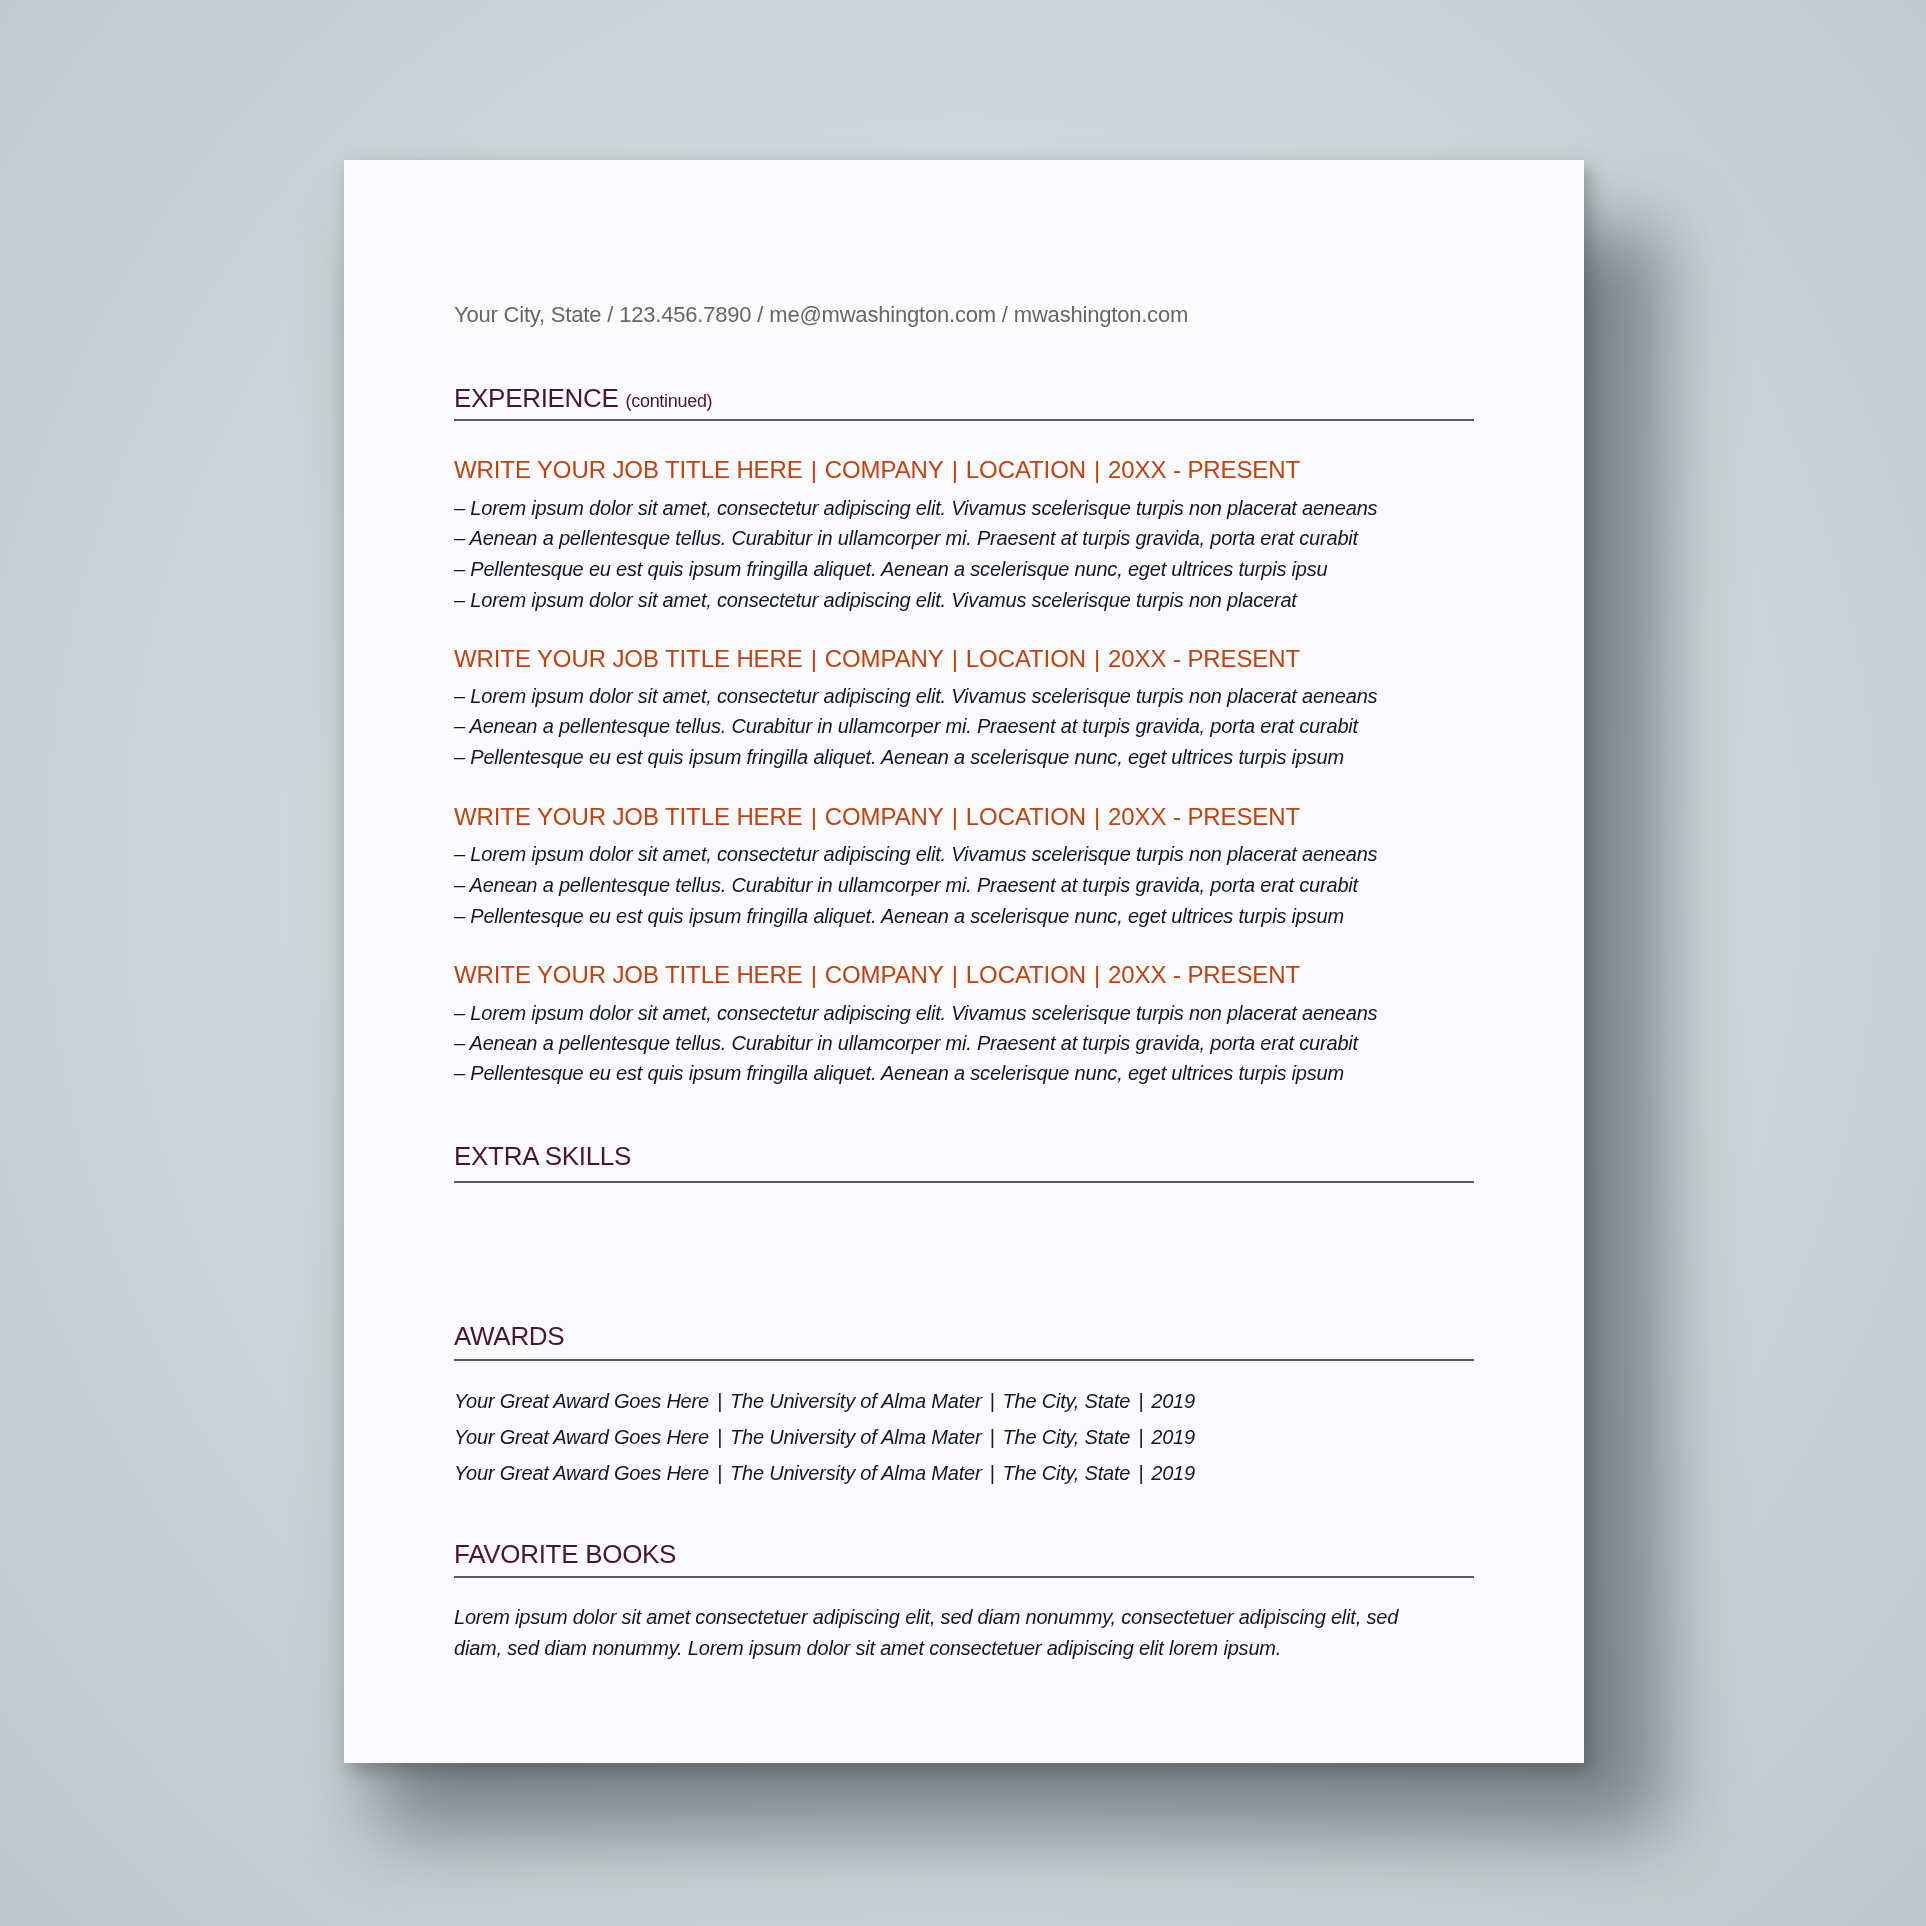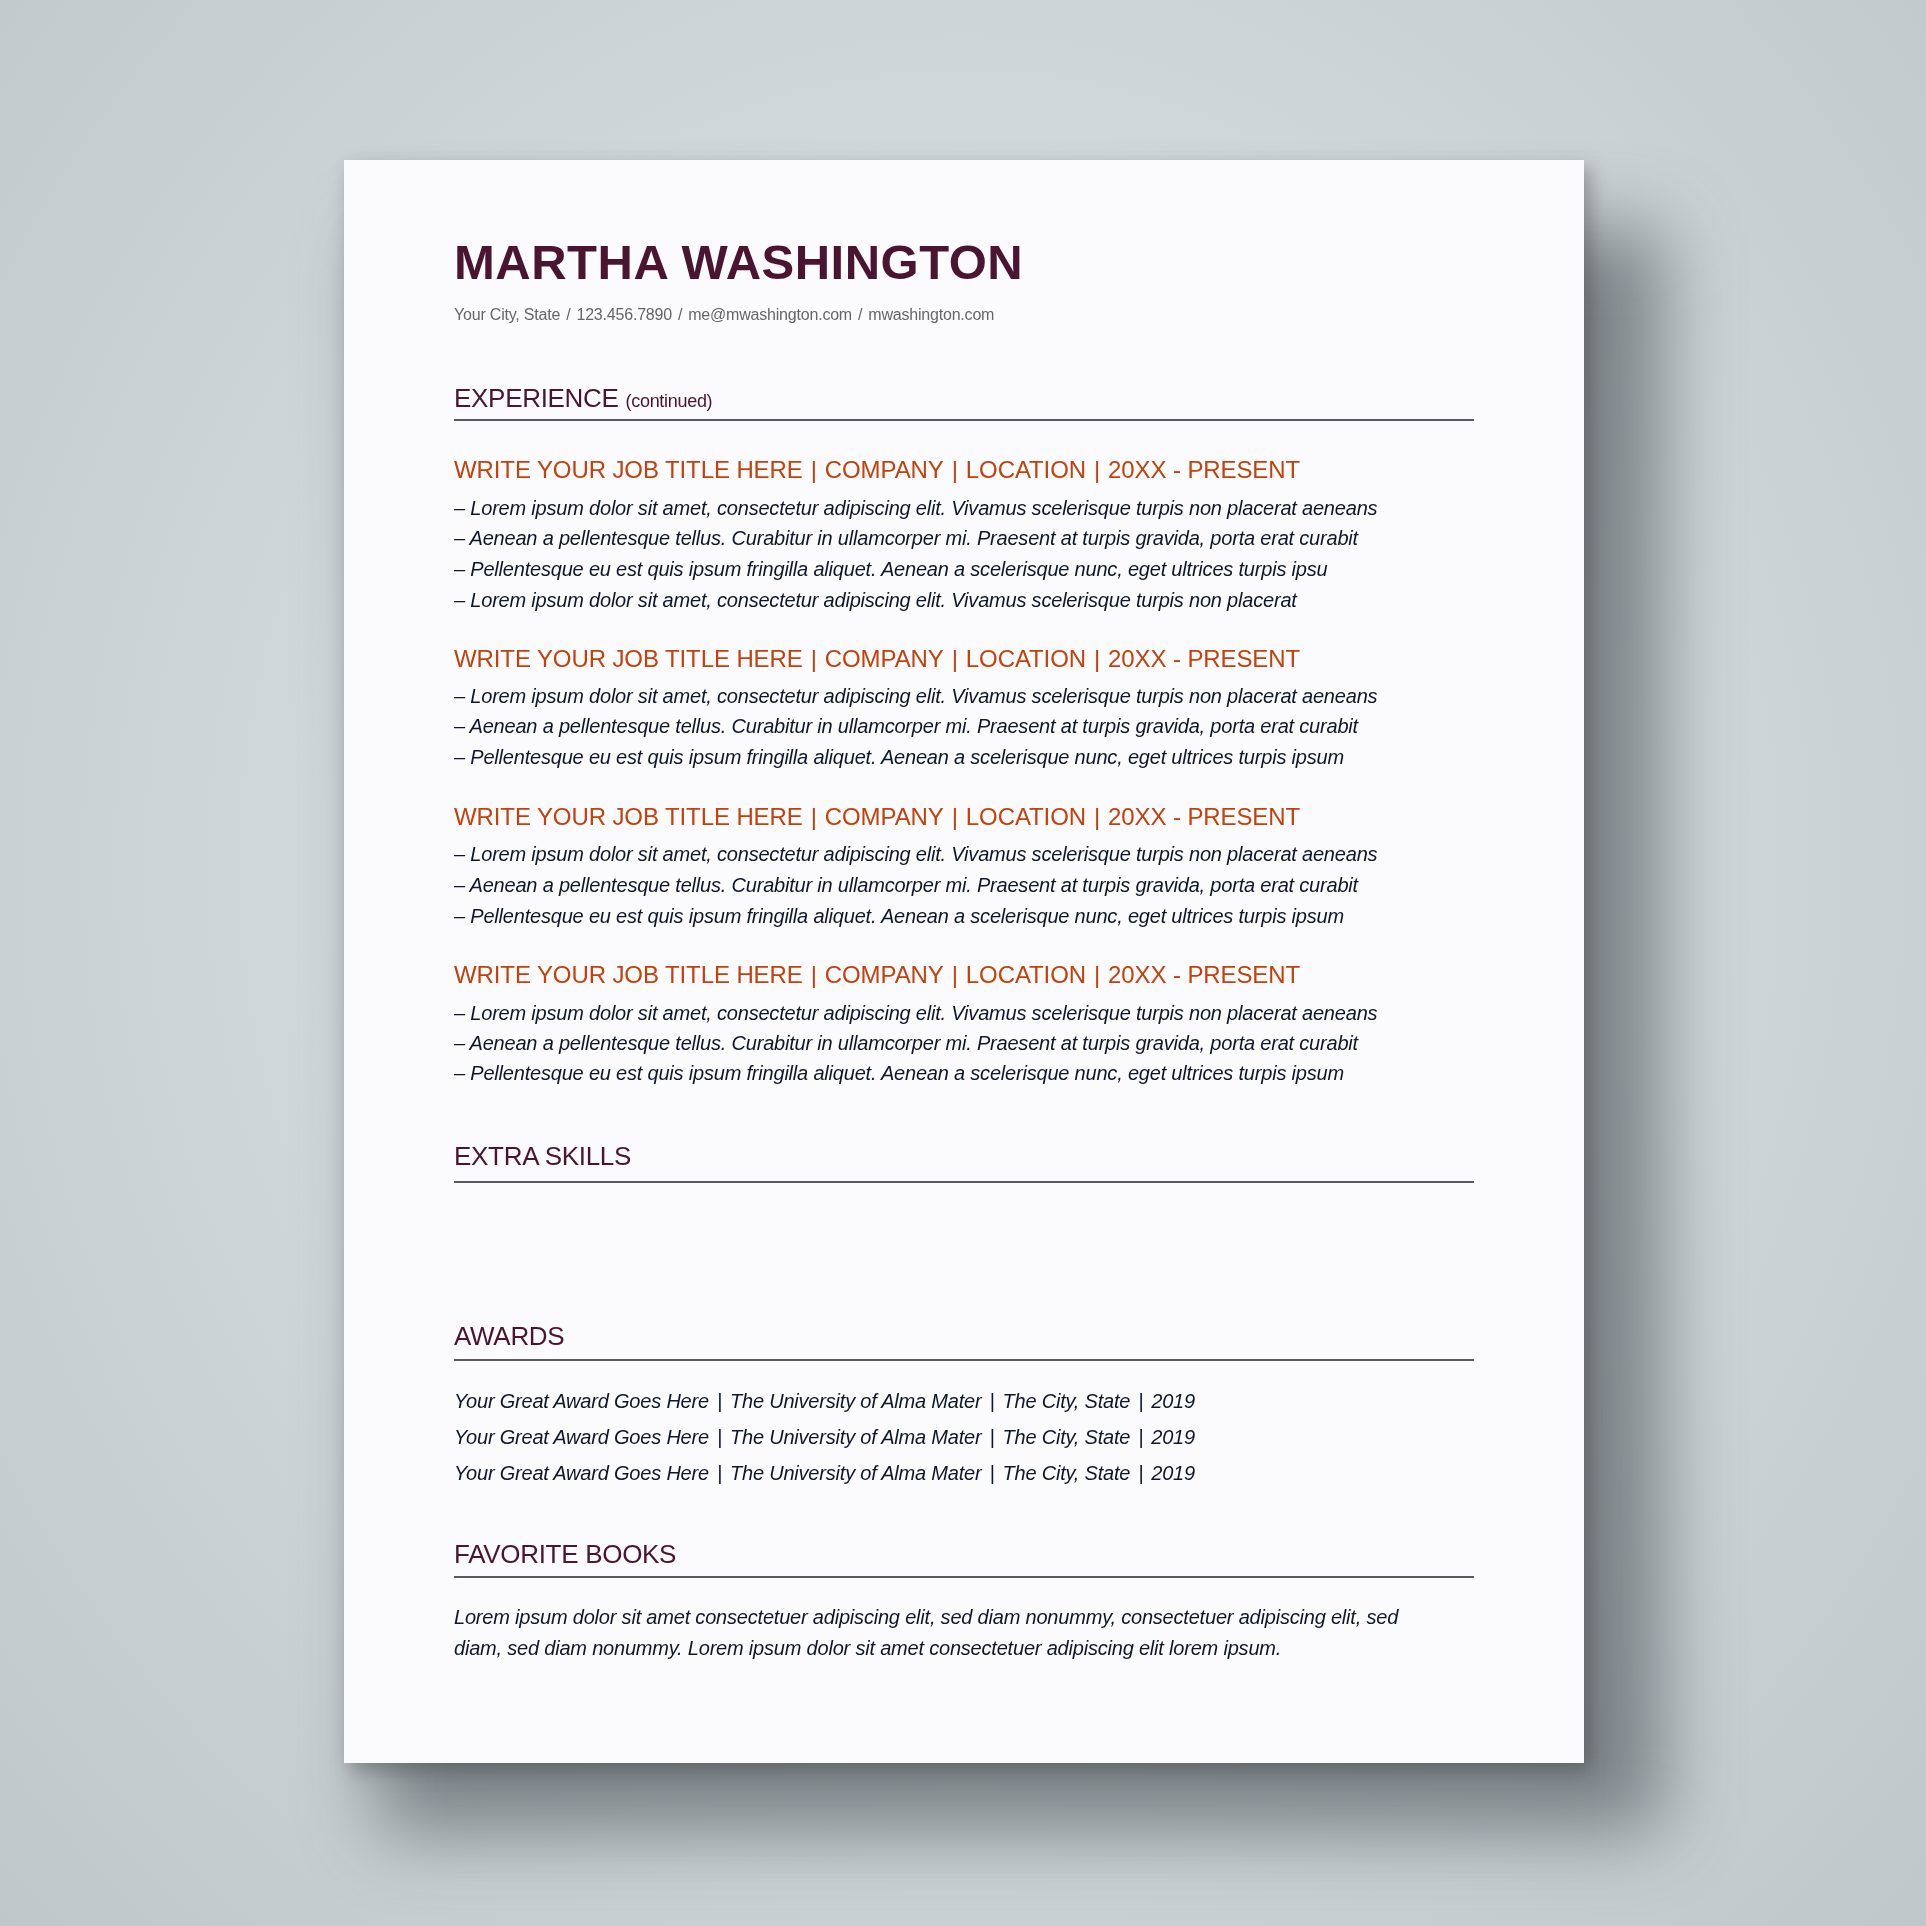--- a/index.html
+++ b/index.html
@@ -15,37 +15,36 @@
   .page {
     position: absolute; left: 344px; top: 160px; width: 1240px; height: 1603px;
     background: #fbfbfd;
     box-shadow: 6px 8px 18px rgba(40,45,50,0.35);
   }
   .abs { position: absolute; left: 110px; white-space: nowrap; }
   .name {
     top: 75px; font-size: 49px; font-weight: bold; color: #4a1530;
     letter-spacing: 0.5px; line-height: 55px;
   }
-  .contact { top: 141px; font-size: 16px; color: #666; line-height: 28px; letter-spacing: -0.2px; }
+  .contact { top: 141px; font-size: 22px; color: #666; line-height: 28px; letter-spacing: -0.2px; }
   .contact .sep { margin: 0 6px; }
   .heading { font-size: 26px; color: #4a1530; line-height: 32px; letter-spacing: -0.3px; }
   .heading small { font-size: 18px; }
   .rule { position: absolute; left: 110px; width: 1020px; height: 0; border-top: 2px solid #5a5a5e; }
   .line { font-size: 20px; color: #0f172a; line-height: 28px; letter-spacing: -0.2px; font-style: italic; }
   .jobtitle { font-size: 24px; color: #c2410c; line-height: 28px; letter-spacing: -0.1px; }
   .pipe { margin: 0 8px; }
 </style>
 </head>
 <body>
 
 <div class="shadow"></div>
 
 <div class="page">
 
-  <div class="abs name">MARTHA WASHINGTON</div>
   <div class="abs contact">
     <span>Your City, State</span><span class="sep">/</span><span>123.456.7890</span><span class="sep">/</span><span>me@mwashington.com</span><span class="sep">/</span><span>mwashington.com</span>
   </div>
 
   <div class="abs heading" style="top:222px">
     <span>EXPERIENCE</span>
     <small>(continued)</small>
   </div>
   <div class="rule" style="top:259px"></div>
 

